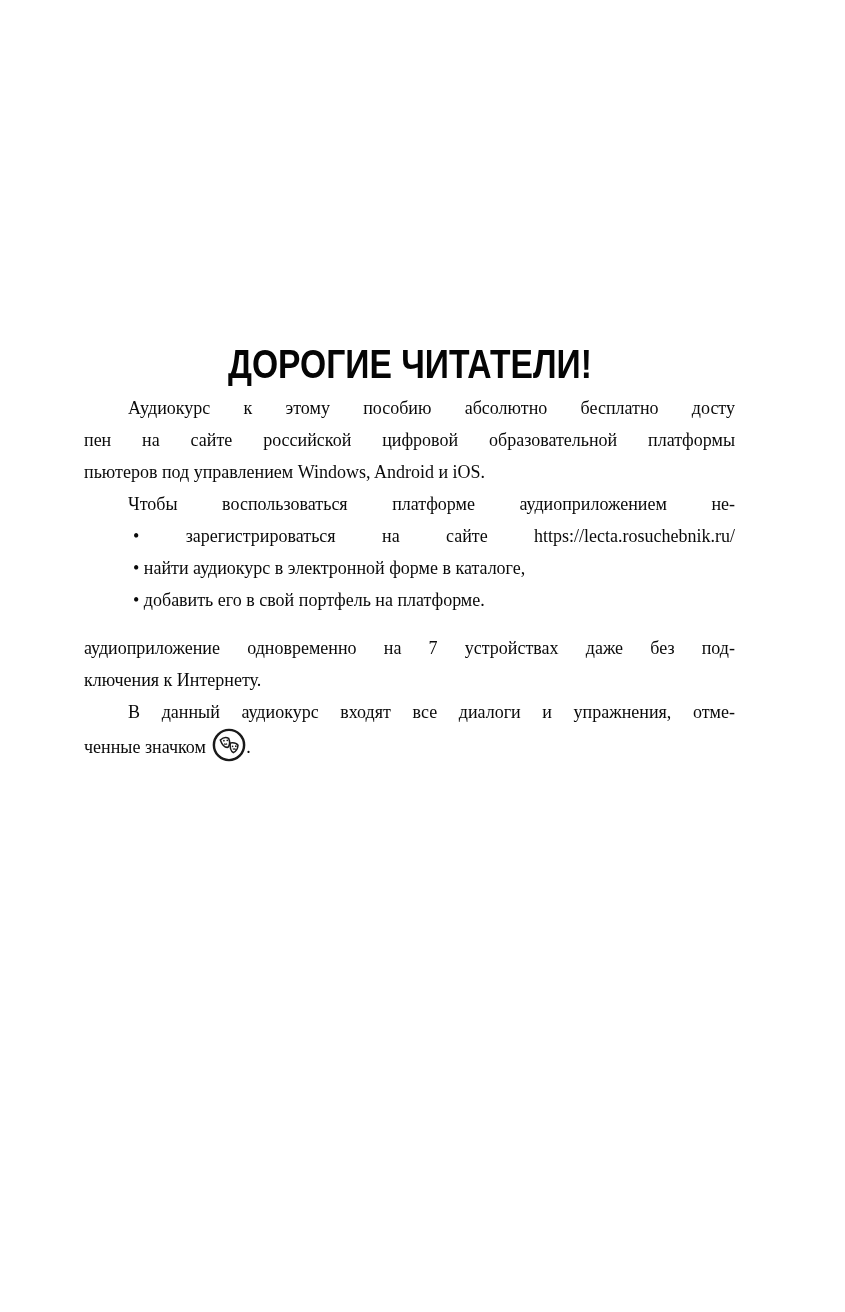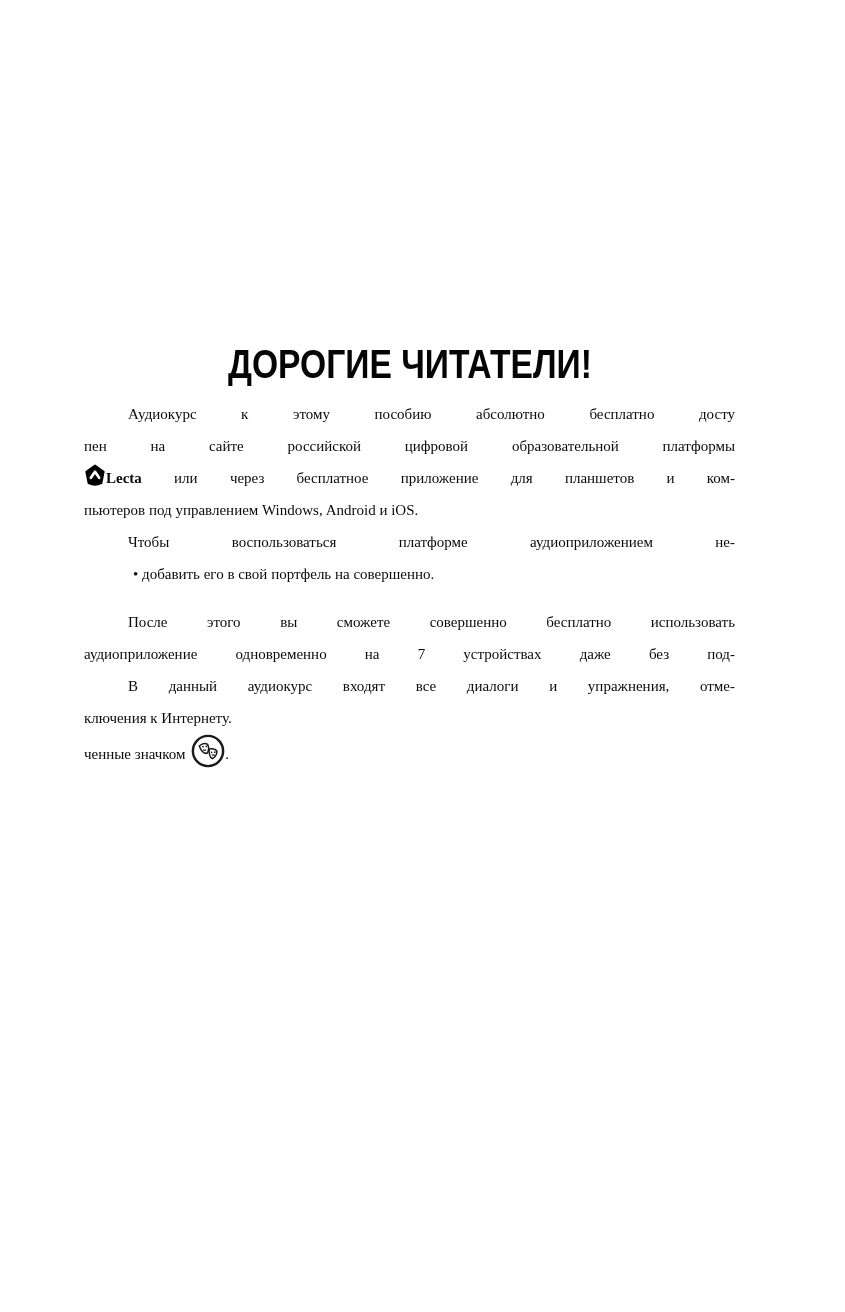--- a/index.html
+++ b/index.html
@@ -34,22 +34,22 @@
     font-family: "Liberation Sans", sans-serif;
     font-weight: 700;
     font-size: 41px;
     letter-spacing: 0px;
     transform: scaleX(0.82);
     transform-origin: center;
     white-space: nowrap;
     color: #050505;
   }
   .body-text {
-    margin-top: 14px;
-    font-size: 15px;
+    margin-top: 8px;
+    font-size: 18px;
     line-height: 32px;
   }
   .line { min-height: 32px; }
   .just {
     text-align: justify;
     text-align-last: justify;
   }
   .indent { text-indent: 44px; }
   .bullet-indent { text-indent: 49px; }
   .vgap { height: 16px; }
@@ -74,37 +74,34 @@
 
 <div class="page">
   <div class="content">
 
     <h1 class="title"><span class="title-inner">ДОРОГИЕ ЧИТАТЕЛИ!</span></h1>
 
     <div class="body-text">
 
       <div class="line just indent">Аудиокурс к этому пособию абсолютно бесплатно досту</div>
       <div class="line just">пен на сайте российской цифровой образовательной платформы</div>
-      <div class="line just"><span><svg class="lecta-logo" viewBox="0 0 24 24" xmlns="http://www.w3.org/2000/svg">
-              <path d="M12 1.5 L21.5 8.5 L19 21 Q12 24.5 5 21 L2.5 8.5 Z" fill="#000" stroke="#000" stroke-width="2" stroke-linejoin="round"></path>
-              <path d="M7.5 15 L12 8.5 L16.5 15" fill="none" stroke="#fff" stroke-width="3" stroke-linecap="round" stroke-linejoin="round"></path>
-            </svg><b class="brand">Lecta</b></span> <span>или через бесплатное приложение для планшетов и ком-</span></div>
       <div class="line">пьютеров под управлением Windows, Android и iOS.</div>
 
       <div class="line just indent">Чтобы воспользоваться платформе аудиоприложением не-</div>
 
-      <div class="line bullet-indent"><span class="bullet-char">•</span> <span>добавить его в свой портфель на совершенно.</span></div>
+      <div class="line just bullet-indent"><span class="bullet-char">•</span> <span>зарегистрироваться на сайте https://lecta.rosuchebnik.ru/</span></div>
+      <div class="line bullet-indent"><span class="bullet-char">•</span> <span>найти аудиокурс в электронной форме в каталоге,</span></div>
+      <div class="line bullet-indent"><span class="bullet-char">•</span> <span>добавить его в свой портфель на платформе.</span></div>
 
       <div class="vgap"></div>
 
-      <div class="line just indent">После этого вы сможете совершенно бесплатно использовать</div>
       <div class="line just">аудиоприложение одновременно на 7 устройствах даже без под-</div>
+      <div class="line">ключения к Интернету.</div>
+
       <div class="line just indent">В данный аудиокурс входят все диалоги и упражнения, отме-</div>
-
-      <div class="line">ключения к Интернету.</div>
       <div class="line"><span>ченные значком</span> <svg class="audio-badge" viewBox="0 0 36 36" xmlns="http://www.w3.org/2000/svg">
           <circle cx="18" cy="18" r="16" fill="#ffffff" stroke="#1a1a1a" stroke-width="2.6"></circle>
           <g stroke="#1a1a1a" fill="#ffffff" stroke-width="1.6">
             <path d="M9.5 11.5 Q15 8.5 18.5 12 Q19.5 18 15.5 21 Q10.5 20.5 9.5 11.5 Z" transform="rotate(-14 14 15)"></path>
             <path d="M18.5 16.5 Q24 14.5 27 17.5 Q27.5 23.5 23.5 26 Q19 24.5 18.5 16.5 Z" transform="rotate(10 23 21)"></path>
           </g>
           <g fill="#1a1a1a">
             <circle cx="12.6" cy="13.4" r="0.9"></circle>
             <circle cx="16.2" cy="13.0" r="0.9"></circle>
             <circle cx="21.8" cy="19.4" r="0.9"></circle>

